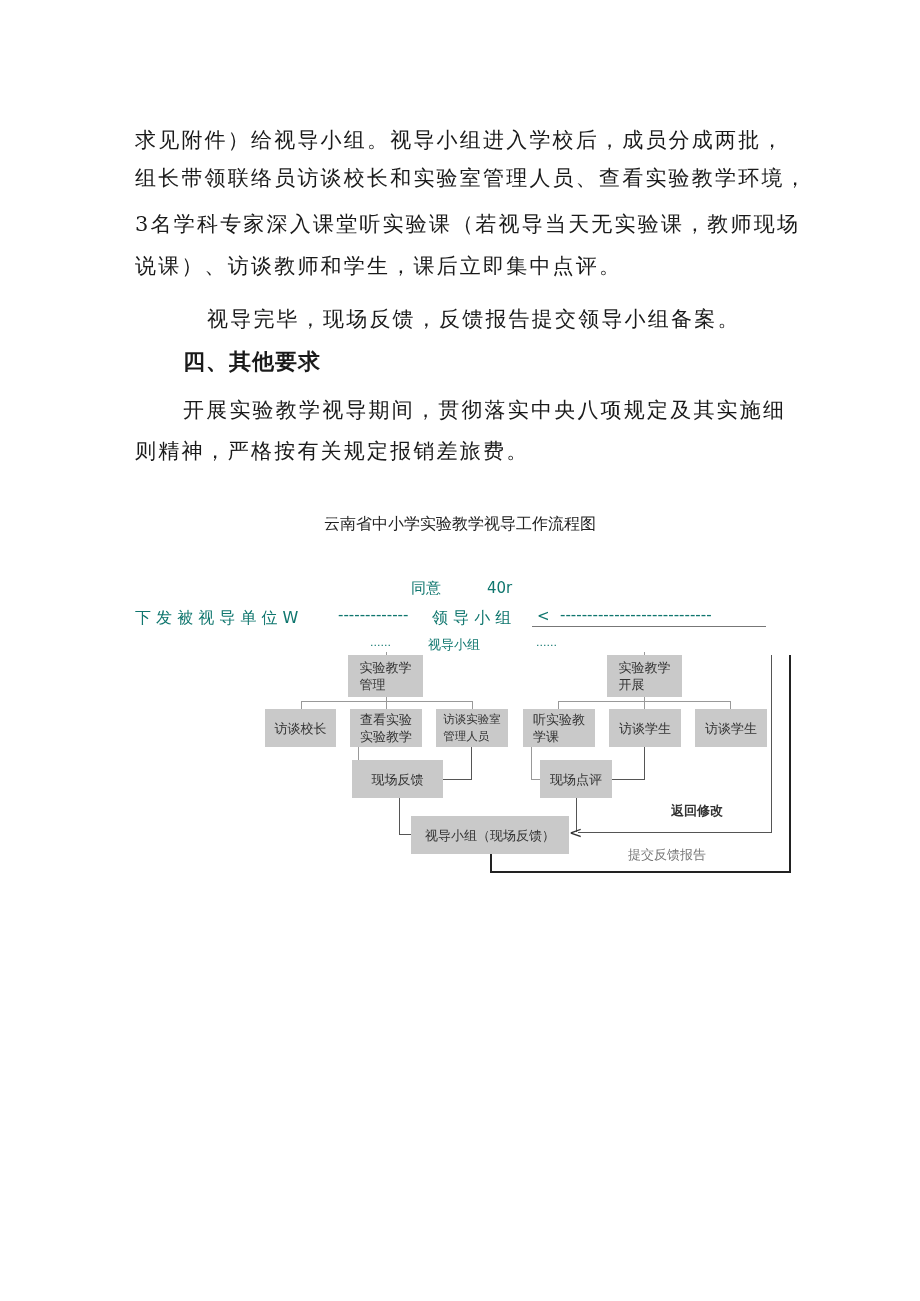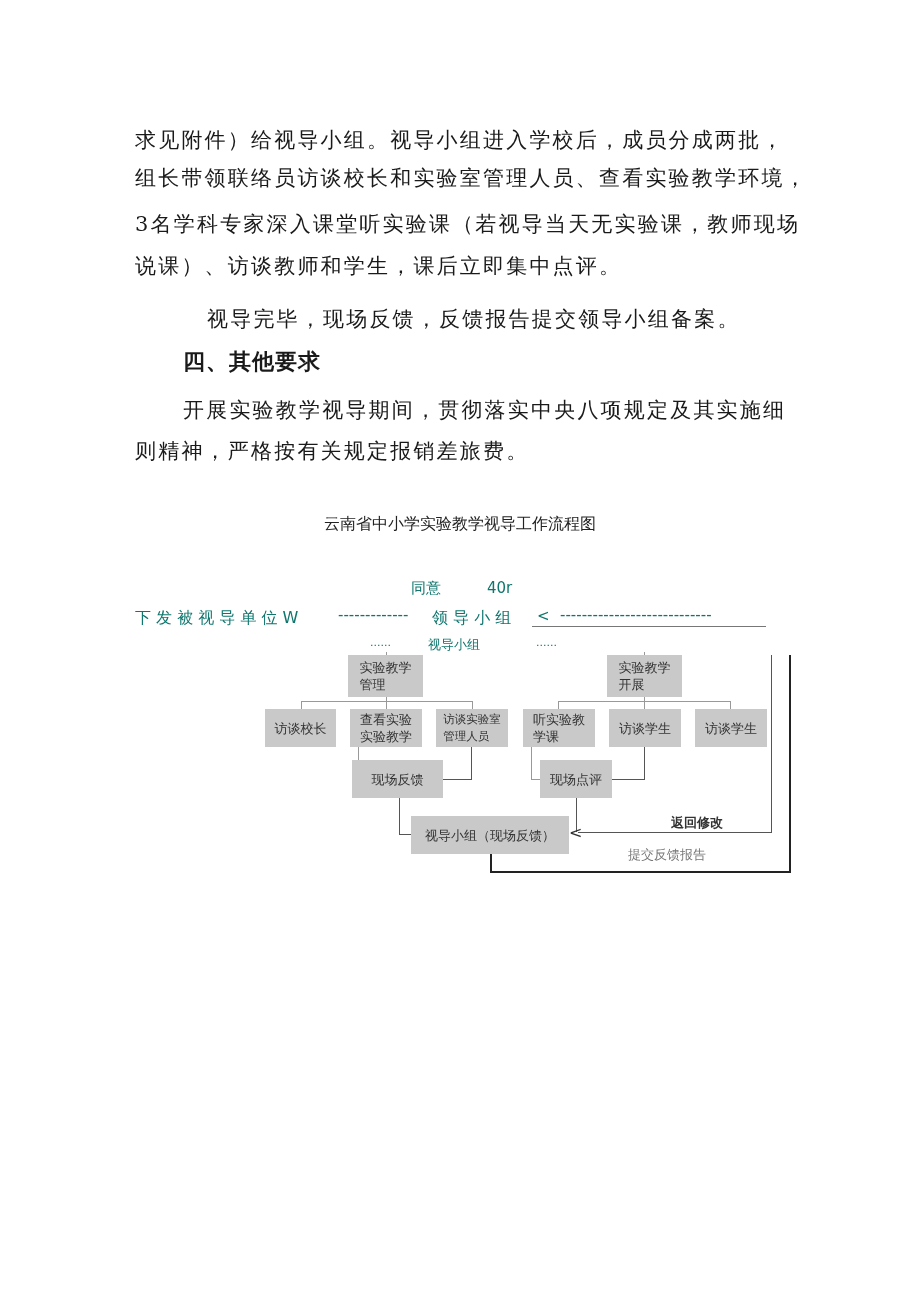--- a/index.html
+++ b/index.html
@@ -117,19 +117,19 @@
 
   <div class="vl" style="left:399px; top:798px; height:36px;"></div>
   <div class="hl" style="left:399px; top:834px; width:13px;"></div>
   <div class="vl" style="left:576px; top:798px; height:34px;"></div>
 
   <div class="box" style="left:411px; top:816px; width:158px; height:38px;">视导小组（现场反馈）</div>
 
   <div class="hl" style="left:578px; top:832px; width:194px;"></div>
   <div class="lbl sans" style="left:569px; top:823px; font-size:16px; color:#333;">&lt;</div>
   <div class="vl" style="left:771px; top:655px; height:178px;"></div>
-  <div class="lbl sans" style="left:671px; top:802px; font-size:13px; font-weight:bold; color:#333;margin-top:12px;">返回修改</div>
+  <div class="lbl sans" style="left:671px; top:802px; font-size:13px; font-weight:bold; color:#333;">返回修改</div>
 
   <div class="dark-vl" style="left:490px; top:854px; height:18px;"></div>
   <div class="dark-hl" style="left:490px; top:871px; width:300px;"></div>
   <div class="dark-vl" style="left:789px; top:655px; height:218px;"></div>
   <div class="lbl sans" style="left:628px; top:846px; font-size:13px; color:#777;">提交反馈报告</div>
 </div>
 
 </body></html>

